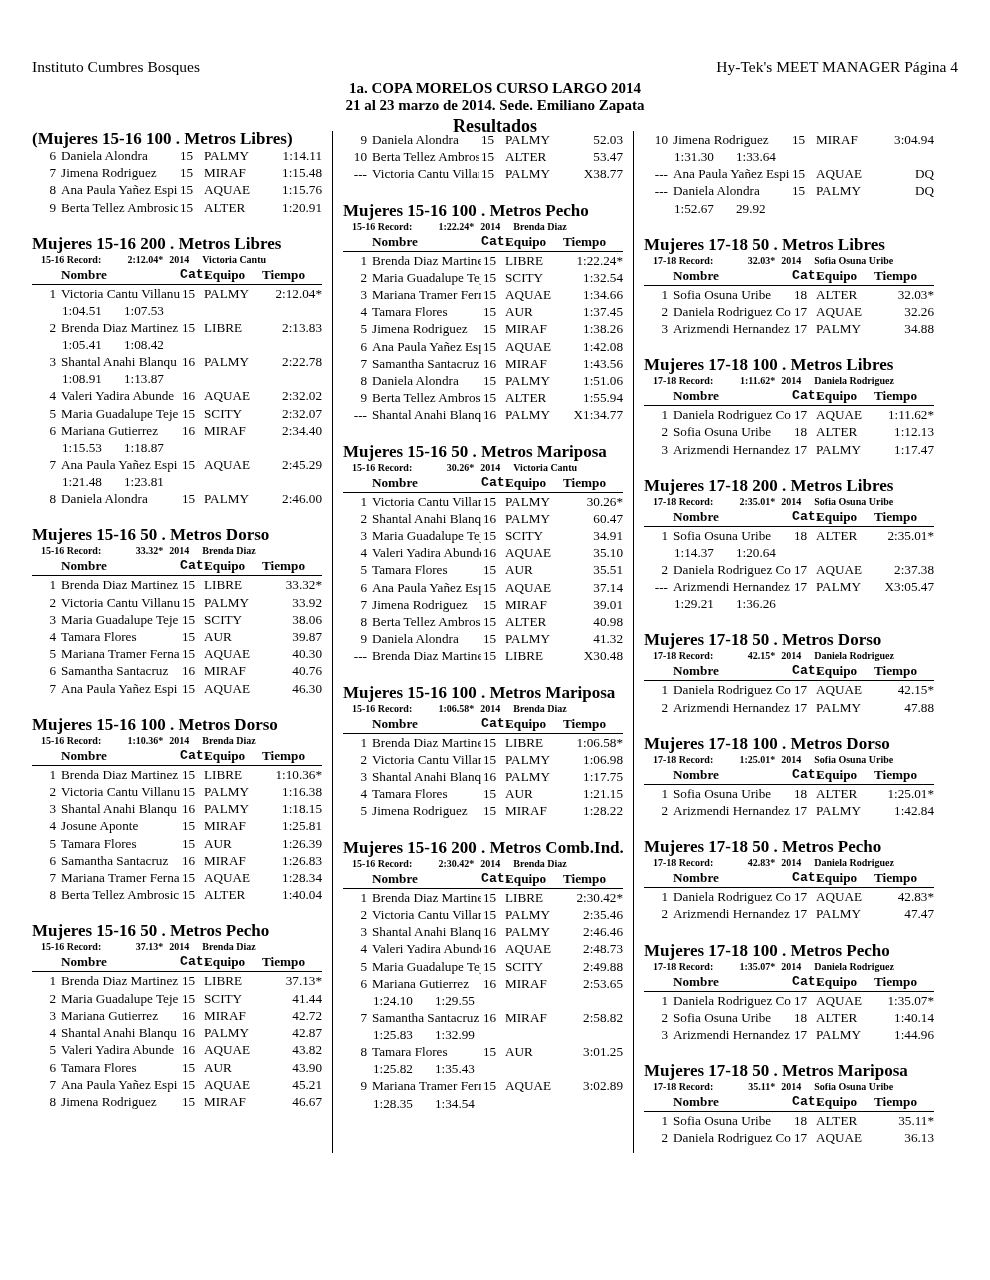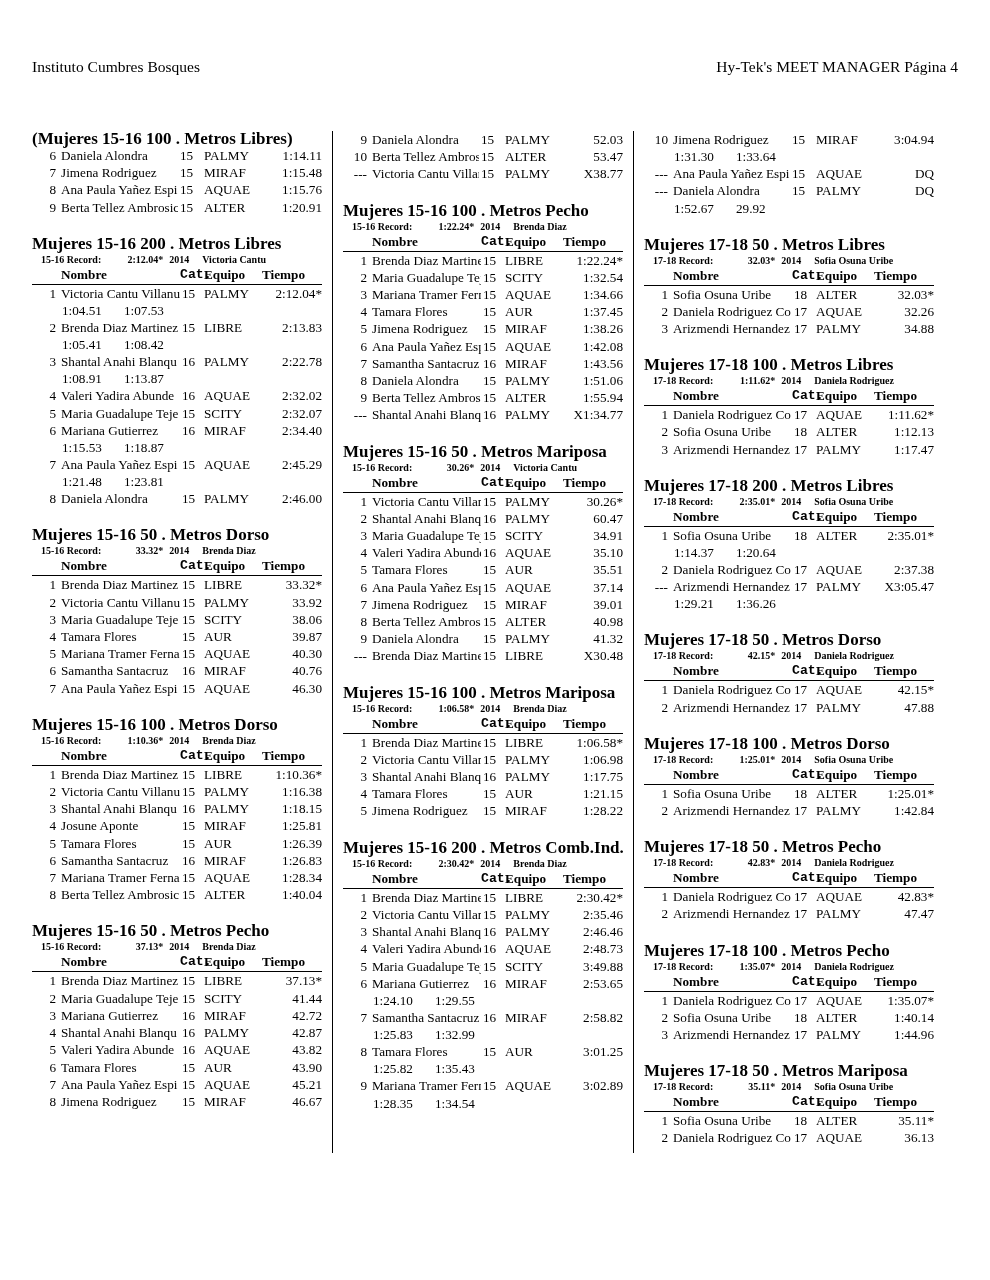--- a/index.html
+++ b/index.html
@@ -99,20 +99,25 @@
 </head>
 <body>
 
 <div class="page">
 
   <div class="hdr">
     <div class="left">Instituto Cumbres Bosques</div>
     <div class="right">Hy-Tek's MEET MANAGER  Página 4</div>
   </div>
 
+  <div class="title-block">
+    <div class="t1">1a. COPA MORELOS CURSO LARGO 2014</div>
+    <div class="t2">21 al 23 marzo de 2014. Sede. Emiliano Zapata</div>
+    <div class="t3">Resultados</div>
+  </div>
 
   <div class="cols" id="cols">
       <div class="col c1">
         <div class="col-inner">
           <div class="event">
             <div class="ev-title cont">(Mujeres 15-16 100 . Metros Libres)</div>
             <table class="res">
               <tbody>
                 <tr>
                   <td class="c-place">6</td>
@@ -938,21 +943,21 @@
                   <td class="c-team">AQUAE</td>
                   <td class="c-time">2:48.73</td>
                 </tr>
                 <tr>
                   <td class="c-place">5</td>
                   <td class="c-name">
                     <span class="nm-cell">Maria Guadalupe Teje</span>
                   </td>
                   <td class="c-cat">15</td>
                   <td class="c-team">SCITY</td>
-                  <td class="c-time">3:49.88</td>
+                  <td class="c-time">2:49.88</td>
                 </tr>
                 <tr>
                   <td class="c-place">6</td>
                   <td class="c-name">
                     <span class="nm-cell">Mariana Gutierrez</span>
                   </td>
                   <td class="c-cat">16</td>
                   <td class="c-team">MIRAF</td>
                   <td class="c-time">2:53.65</td>
                 </tr>

